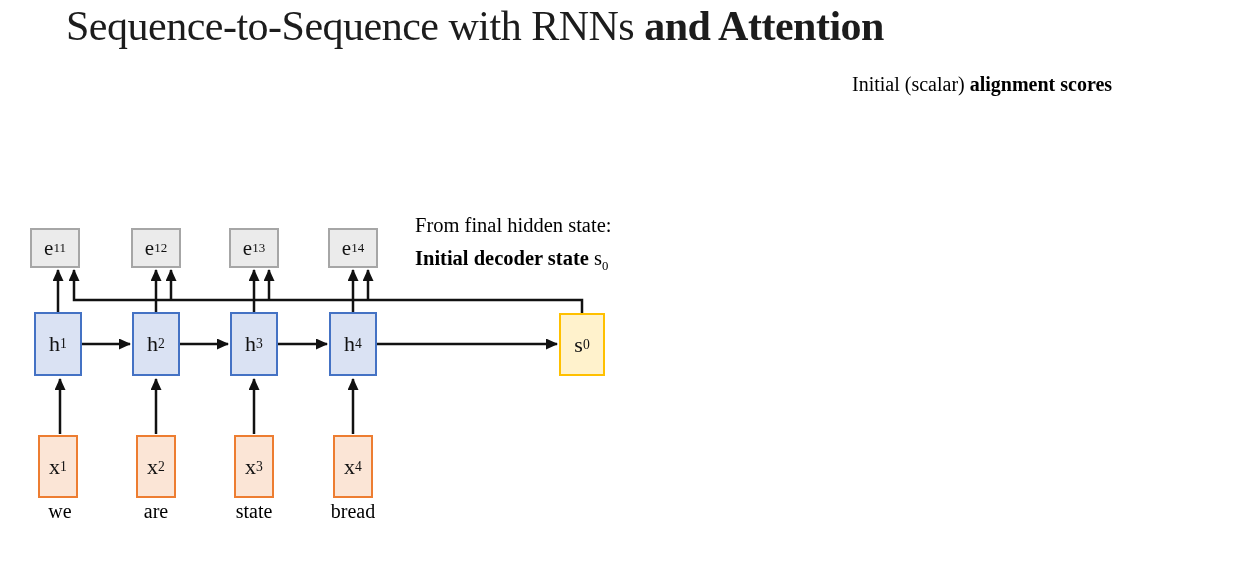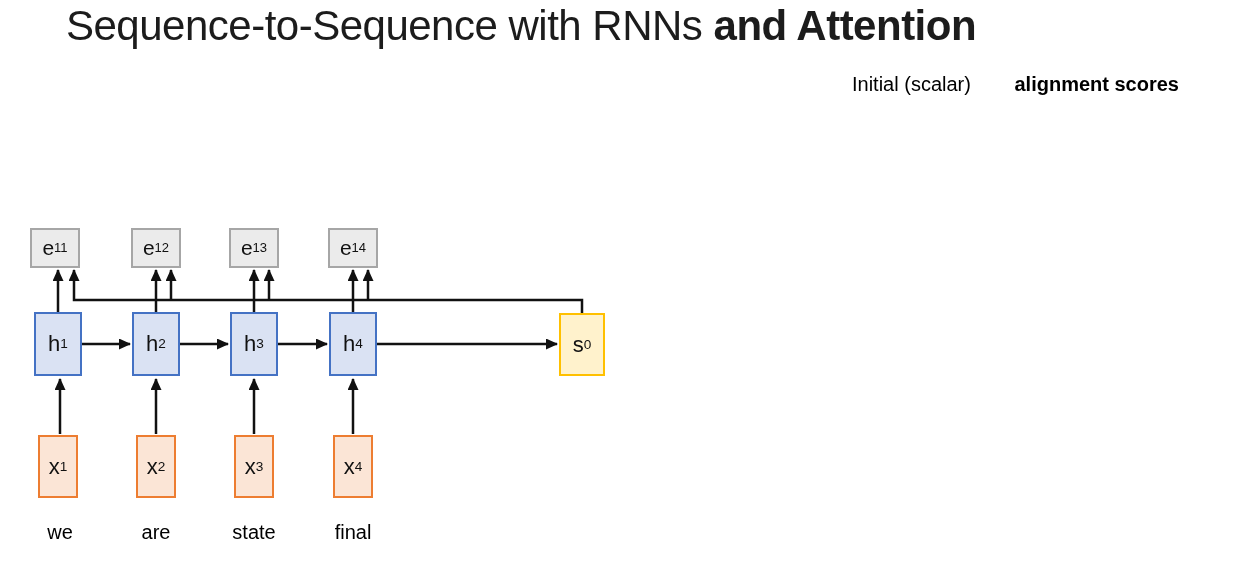--- a/index.html
+++ b/index.html
@@ -1,50 +1,50 @@
 <!DOCTYPE html>
 <html><head>
 <meta charset="utf-8">
 <style>
   html,body { margin:0; padding:0; }
   body { font-family:"Liberation Sans", sans-serif; background:#888; }
   #slide {
     position:relative; width:1238px; height:563px;
-    background:#ffffff; overflow:hidden; color:#111;
+    background:#ffffff; overflow:hidden; color:#111;font-family:Liberation Serif, serif;
   }
   
   .title {
     position:absolute; left:66px; top:2px;
     font-size:42px; letter-spacing:-0.5px; color:#1c1c1c; white-space:nowrap;
   }
   .title .bold { font-weight:700; }
   .annotation {
     position:absolute; left:852px; top:70px; width:386px;
     font-size:20px; line-height:29px; color:#000; white-space:nowrap;
   }
-  .annotation .bold { font-weight:700;margin-left:38px; }
+  .annotation .bold { font-weight:700; }
   .annotation .note { margin-left:28px; }
   .decoder-note {
     position:absolute; left:415px; top:209px;
     font-size:20.5px; line-height:33px; color:#000; white-space:nowrap;
   }
   .decoder-note .bold { font-weight:700; }
   sub { font-size:0.62em; line-height:0; }
   
   .box {
     position:absolute; box-sizing:border-box;
     display:flex; align-items:center; justify-content:center;
     font-size:22px; color:#111;
   }
   .score  { background:#ebebeb; border:2px solid #a6a6a6; width:50px; height:40px; top:228px; font-size:21px; }
   .hidden { background:#dae2f3; border:2px solid #4472c4; width:48px; height:64px; top:312px; }
   .input  { background:#fbe5d6; border:2px solid #ed7d31; width:40px; height:63px; top:435px; }
   .decoder{ background:#fff2cc; border:2px solid #ffc000; width:46px; height:63px; top:313px; left:559px; }
   .word {
-    position:absolute; top:521px; transform:translateX(-50%);
+    position:absolute; top:500px; transform:translateX(-50%);
     font-size:20px; color:#000;
   }
   
   #arrows {
     position:absolute; left:0; top:0; width:1238px; height:563px;
     pointer-events:none;
   }
 </style>
 </head>
 <body>
@@ -54,20 +54,26 @@
   <div class="title">
     <span>Sequence-to-Sequence with RNNs </span><span class="bold">and Attention</span>
   </div>
 
   <div class="annotation">
     <div>
       <span>Initial (scalar) </span><span class="bold">alignment scores</span>
     </div>
   </div>
 
+  <div class="decoder-note">
+    <div>From final hidden state:</div>
+    <div>
+      <span class="bold">Initial decoder state </span><span><span>s</span><sub>0</sub></span>
+    </div>
+  </div>
 
   <div class="box score" style="left:30px">
       <span>e</span>
       <sub>11</sub>
     </div>
   <div class="box score" style="left:131px">
       <span>e</span>
       <sub>12</sub>
     </div>
   <div class="box score" style="left:229px">
@@ -114,21 +120,21 @@
       <sub>3</sub>
     </div>
   <div class="box input" style="left:333px">
       <span>x</span>
       <sub>4</sub>
     </div>
 
   <div class="word" style="left:60px">we</div>
   <div class="word" style="left:156px">are</div>
   <div class="word" style="left:254px">state</div>
-  <div class="word" style="left:353px">final</div>
+  <div class="word" style="left:353px">bread</div>
 
   <svg id="arrows" viewBox="0 0 1238 563" xmlns="http://www.w3.org/2000/svg">
     <defs>
       <marker id="ah" markerUnits="userSpaceOnUse" markerWidth="13" markerHeight="11" refX="11" refY="5.5" orient="auto">
         <path d="M0,0 L12,5.5 L0,11 Z" fill="#111111"></path>
       </marker>
     </defs>
     <g stroke="#111111" stroke-width="2.5" fill="none">
 
       <path d="M60,434 L60,379" marker-end="url(#ah)"></path>

